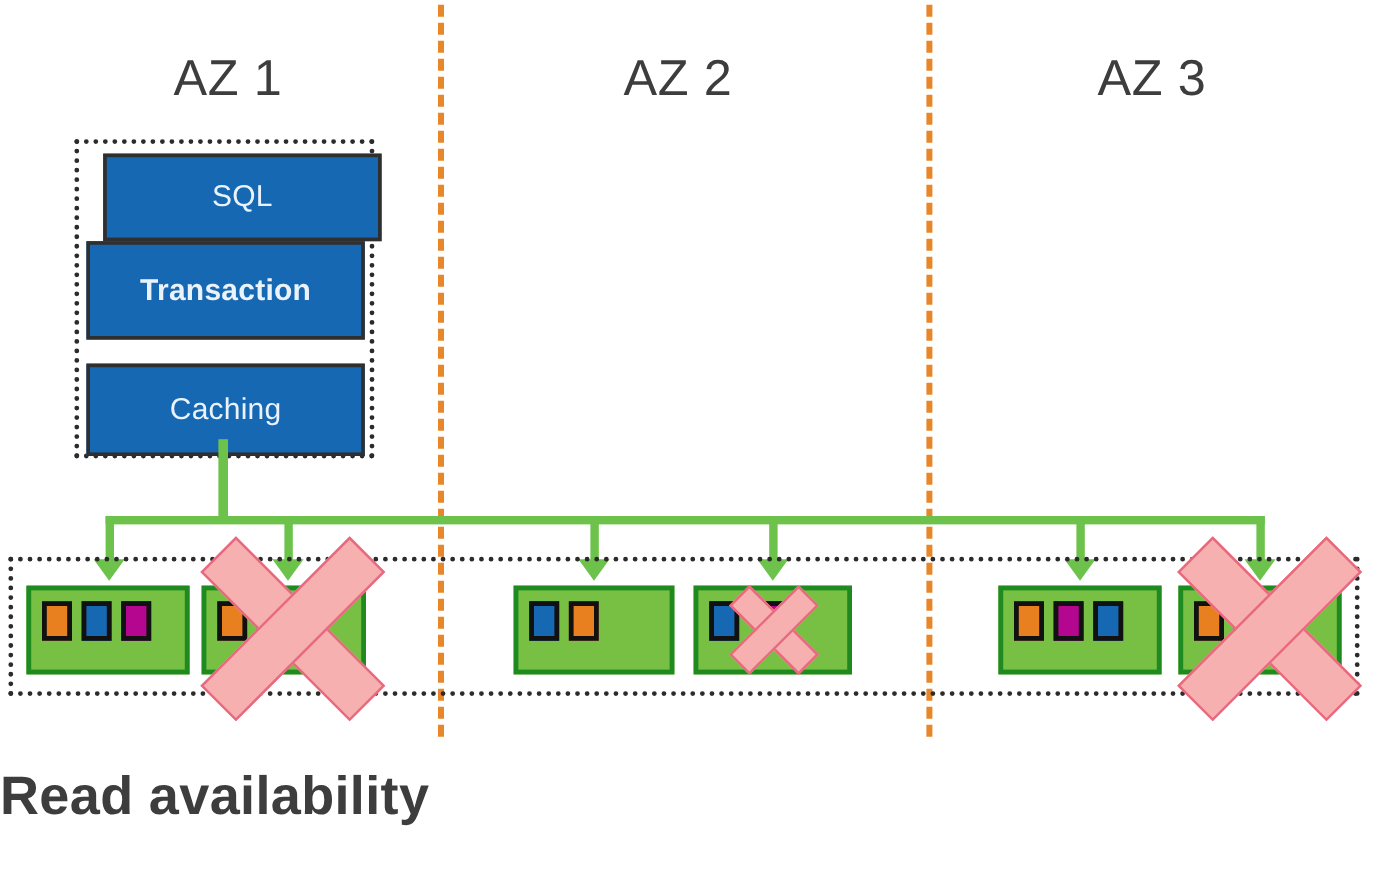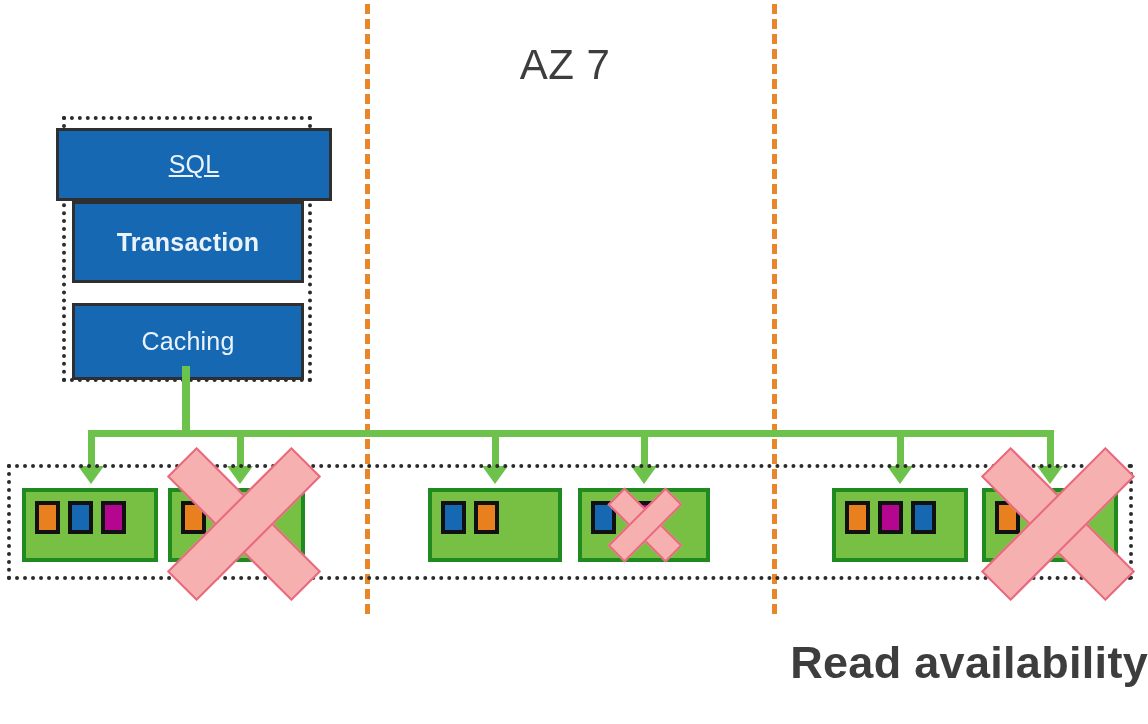--- a/index.html
+++ b/index.html
@@ -111,38 +111,40 @@
   }
 
   
   .caption {
     position: absolute;
     font-size: 45px;
     font-weight: bold;
     color: #3d3d3d;
     letter-spacing: 0.3px;
     white-space: nowrap;
-    text-align: right;
+    text-align: left;
     line-height: 1;
   }
 </style>
 </head>
 <body>
 
 <div id="canvas">
 
-  <div class="az-label" style="left:470px; top:44px; width:190px;">AZ 7</div>
+  <div class="az-label" style="left:95px; top:44px; width:190px;">AZ 1</div>
+  <div class="az-label" style="left:470px; top:44px; width:190px;">AZ 2</div>
+  <div class="az-label" style="left:865px; top:44px; width:190px;">AZ 3</div>
 
   <div class="divider" style="left:365px;"></div>
   <div class="divider" style="left:772px;"></div>
 
   <div class="dotted-box" style="left:62px; top:116px; width:250px; height:266px;"></div>
 
   <div class="svc-group">
-    <div class="svc-box" style="left:56px; top:128px; width:276px; height:73px;text-decoration:underline;">SQL</div>
+    <div class="svc-box" style="left:86px; top:128px; width:232px; height:73px;">SQL</div>
     <div class="svc-box" style="left:72px; top:201px; width:232px; height:82px;font-weight:bold;">Transaction</div>
     <div class="svc-box" style="left:72px; top:303px; width:232px; height:77px;">Caching</div>
   </div>
 
   <div class="gline" style="left:182px; top:366px; width:8px; height:68px;"></div>
 
   <div class="gline" style="left:88px; top:430px; width:966px; height:7px;"></div>
 
   <div class="gline" style="left:88px; top:430px; width:7px; height:42px;"></div>
   <div class="arrowhead" style="left:78px; top:466px;"></div>

